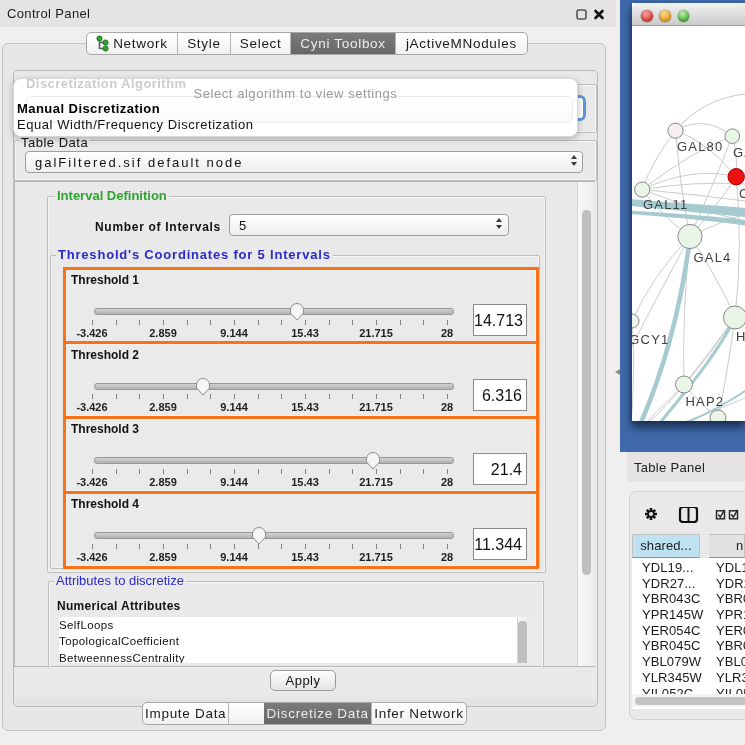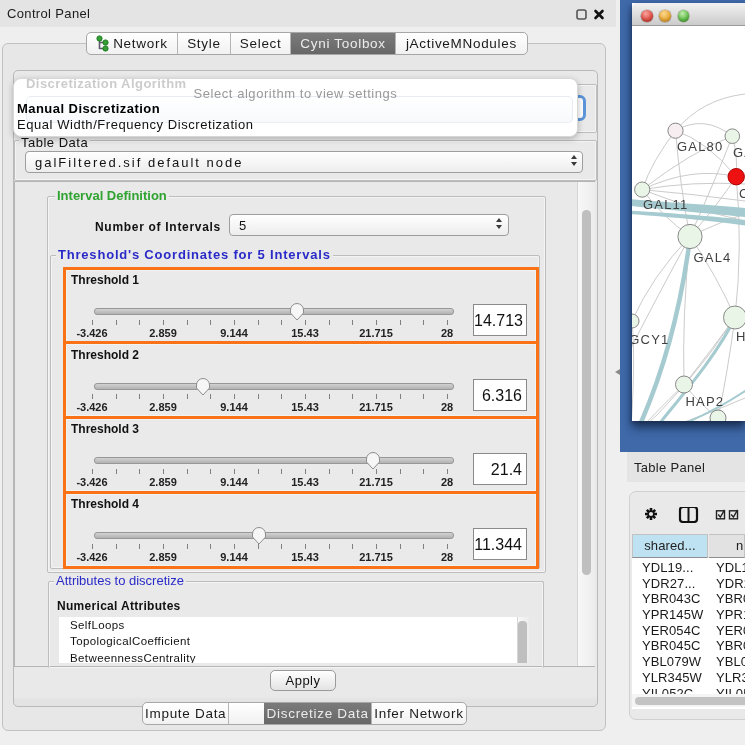--- a/index.html
+++ b/index.html
@@ -33,41 +33,41 @@
 .tblock .name{position:absolute;left:5.5px;top:3.5px;font-weight:bold;font-size:12px;color:#111;}
 .track{position:absolute;left:28px;top:38.5px;width:358px;height:5px;border-radius:3px;background:linear-gradient(#d2d2d2,#b2b2b2);border:1px solid #979797;}
 .ticks{position:absolute;left:26px;top:50px;width:357px;height:5px;
  background:repeating-linear-gradient(to right,#808080 0 1px,transparent 1px 23.67px);}
 .slabels{position:absolute;left:0;top:57px;width:470px;height:12px;font-size:11px;font-weight:bold;color:#222;}
 .slabels span{position:absolute;transform:translateX(-50%);}
 .thumb{position:absolute;top:32.5px;width:15px;height:19px;transform:translateX(-50%);}
 .vfield{position:absolute;left:407.5px;top:34.5px;width:54px;height:32px;background:#fff;border:1px solid #8a8a8a;box-sizing:border-box;font-size:16px;color:#111;text-align:right;padding:7px 4px 0 0;}
 
 #numlist{left:59px;top:617px;width:469px;height:46px;background:#fff;border:0;overflow:hidden;font-size:11.5px;color:#111;}
-#numlist div{padding-left:11px;height:16.4px;line-height:16.4px;letter-spacing:0.4px;}
+#numlist div{height:16.4px;line-height:16.4px;letter-spacing:0.4px;}
 
 .vsb-track{position:absolute;background:linear-gradient(to right,#f8f8f8,#ececec);border-left:1px solid #d5d5d5;}
 .vsb-thumb{position:absolute;background:#bfbfbf;border-radius:5px;}
 
 #applybtn{left:270px;top:670px;width:66px;height:21px;background:linear-gradient(#ffffff,#e3e3e3);border:1px solid #9a9a9a;border-radius:5px;box-sizing:border-box;text-align:center;font-size:13px;letter-spacing:0.5px;color:#111;line-height:19px;}
 
 #popup{left:13px;top:78px;width:565px;height:59px;background:#fff;border-radius:8px;border:1px solid #d8d8d8;box-shadow:0 2px 6px rgba(0,0,0,0.25);box-sizing:border-box;}
 #popup .ghost{position:absolute;left:12px;top:-3px;font-size:13px;font-weight:bold;color:#cccccc;letter-spacing:0.45px;}
 #popup .sel1{position:absolute;left:0;right:0;top:7px;text-align:center;font-size:13px;color:#999999;letter-spacing:0.55px;}
 #popup .it1{position:absolute;left:3px;top:21.5px;font-size:13px;font-weight:bold;color:#000;letter-spacing:0.45px;}
 #popup .it2{position:absolute;left:3px;top:38px;font-size:13px;color:#111;letter-spacing:0.55px;}
 
 #bluepanel{left:620px;top:0;width:125px;height:452px;background:#3f69a9;}
 #macwin{position:absolute;left:12px;top:3px;width:113px;height:418px;background:#fff;box-shadow:0 7px 9px rgba(10,22,45,0.6),-1px 2px 4px rgba(10,22,45,0.35);}
 #mactitle{position:absolute;left:0;top:0;width:113px;height:23px;background:linear-gradient(#f2f2f2,#cbcbcb);border-bottom:1px solid #9a9a9a;border-radius:5px 0 0 0;box-sizing:border-box;}
 .light{position:absolute;top:7px;width:11.5px;height:11.5px;border-radius:50%;box-shadow:inset 0 -2px 3px rgba(0,0,0,0.15), 0 0 0 0.6px rgba(60,40,20,0.35);}
 #tpanelbar{left:627px;top:452px;width:118px;height:30px;background:#e4e4e4;}
 #tpanelbar .t{position:absolute;left:7px;top:8px;font-size:13px;letter-spacing:0.3px;color:#222;}
 #tablecard{left:629px;top:491px;width:130px;height:229px;background:#e9e9e9;border:1px solid #d0d0d0;border-radius:7px;box-sizing:border-box;}
-#tphead1{left:632px;top:534px;width:76px;height:24px;background:#bfe2f2;border:1px solid #c2c2c2;border-bottom:1px solid #8e8e8e;box-sizing:border-box;text-align:center;font-size:13px;letter-spacing:0.1px;color:#222;line-height:22px;}
+#tphead1{left:632px;top:534px;width:68px;height:24px;background:#bfe2f2;border:1px solid #c2c2c2;border-bottom:1px solid #8e8e8e;box-sizing:border-box;text-align:center;font-size:13px;letter-spacing:0.1px;color:#222;line-height:22px;}
 #tphead2{left:709px;top:534px;width:36px;height:24px;background:#e2e2e2;border:1px solid #c2c2c2;border-bottom:1px solid #8e8e8e;border-left:none;box-sizing:border-box;font-size:13px;letter-spacing:0.5px;color:#222;line-height:22px;padding-left:27px;overflow:hidden;}
 #tpbody{left:632px;top:558px;width:113px;height:149px;background:#fff;overflow:hidden;font-size:13px;color:#1a1a1a;letter-spacing:0.1px;padding-top:2px;}
 #tpbody .r{height:15.7px;line-height:15.7px;white-space:nowrap;}
 #tpbody .c1{display:inline-block;width:74px;padding-left:10px;}
 #hsb{left:632px;top:694px;width:113px;height:13px;background:#f4f4f4;}
 #hsb .th{position:absolute;left:3px;top:3px;width:120px;height:8px;background:#c3c3c3;border-radius:4px;}
 .splitarrow{left:614px;top:368px;width:7px;height:8px;}
 </style>
 </head>
 <body>

